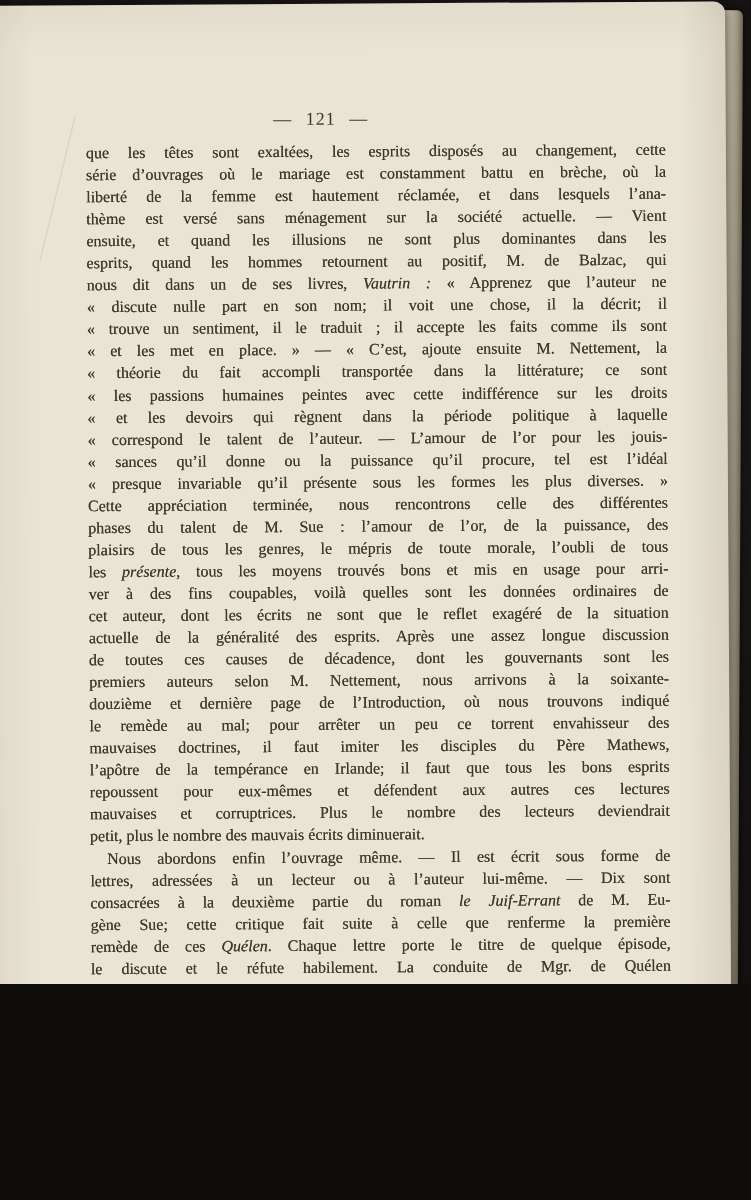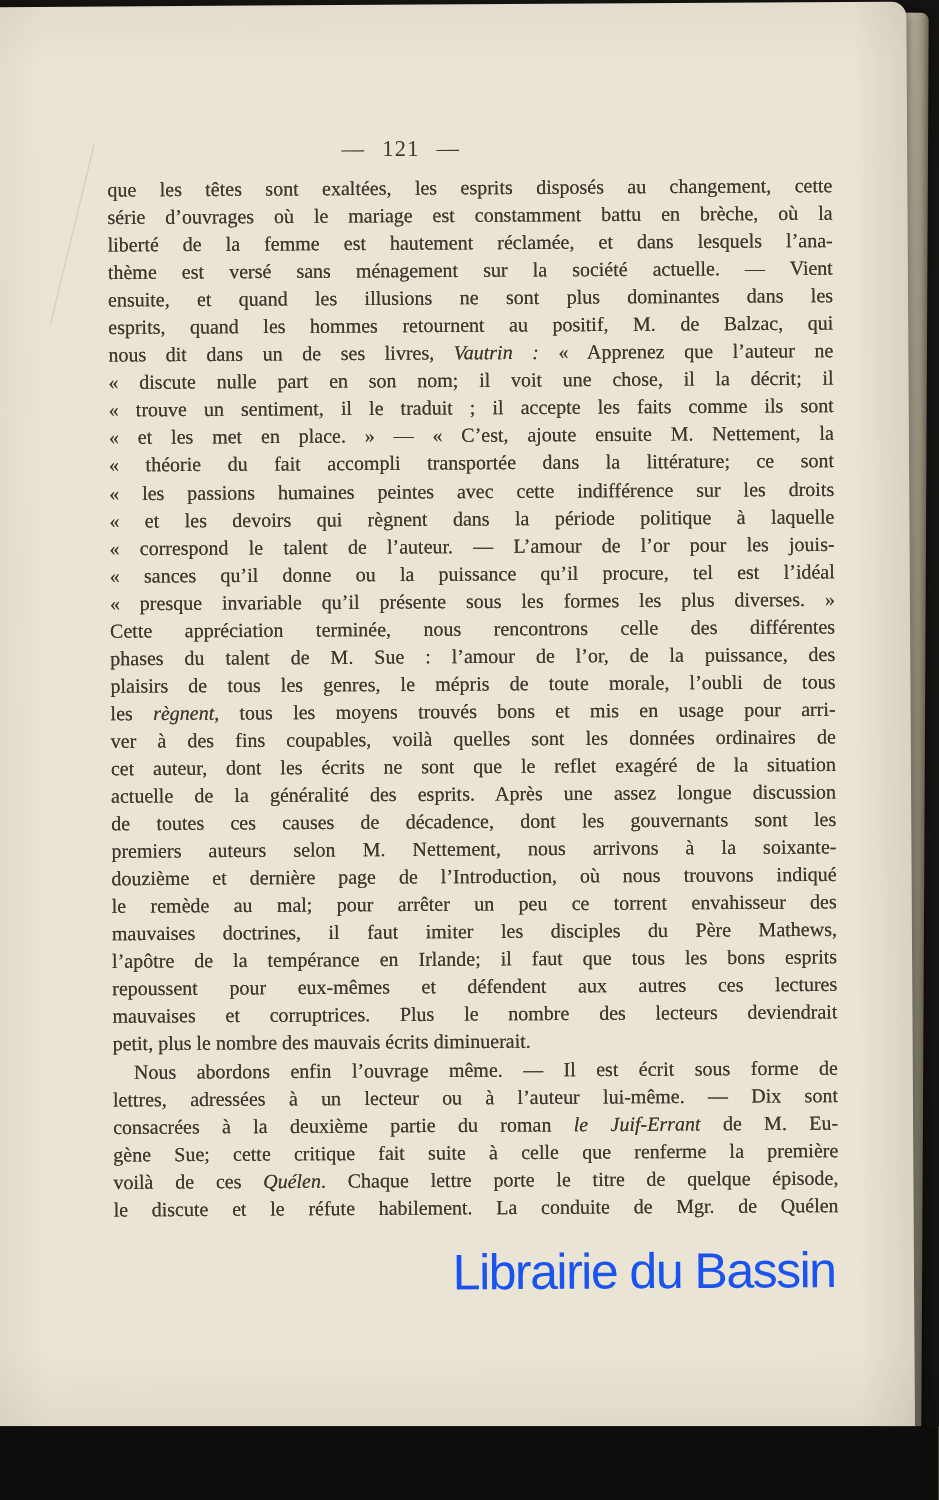--- a/index.html
+++ b/index.html
@@ -2,21 +2,21 @@
 <html lang="fr" style="--ink: #3d372d; --paper: #eae4d4; --wm: #1b53ee;"><head>
 <meta charset="utf-8">
 <style>
   html,body{margin:0;padding:0;background:#0e0d0c;}
   :root{
     --ink:#3d372d;
     --paper:#eae4d4;
     --wm:#1b53ee;
   }
   .photo{
-    position:relative;width:751px;height:1141px;overflow:hidden;
+    position:relative;width:751px;height:984px;overflow:hidden;
     background:
       radial-gradient(140% 120% at 50% 40%, rgba(60,55,48,.18), rgba(0,0,0,.55)),
       #181614;
     font-family:"Liberation Serif","DejaVu Serif",serif;
     text-decoration:underline;
   }
   
   .fore-edge{
     position:absolute;left:709px;top:10px;width:34px;height:1180px;
     transform:rotate(.3deg);transform-origin:top left;
@@ -115,38 +115,38 @@
         <div class="tline"><span>« et les met en place. » — « C’est, ajoute ensuite M. Nettement, la</span></div>
         <div class="tline"><span>« théorie du fait accompli transportée dans la littérature; ce sont</span></div>
         <div class="tline"><span>« les passions humaines peintes avec cette indifférence sur les droits</span></div>
         <div class="tline"><span>« et les devoirs qui règnent dans la période politique à laquelle</span></div>
         <div class="tline"><span>« correspond le talent de l’auteur. — L’amour de l’or pour les jouis-</span></div>
         <div class="tline"><span>« sances qu’il donne ou la puissance qu’il procure, tel est l’idéal</span></div>
         <div class="tline"><span>« presque invariable qu’il présente sous les formes les plus diverses. »</span></div>
         <div class="tline"><span>Cette appréciation terminée, nous rencontrons celle des différentes</span></div>
         <div class="tline"><span>phases du talent de M. Sue : l’amour de l’or, de la puissance, des</span></div>
         <div class="tline"><span>plaisirs de tous les genres, le mépris de toute morale, l’oubli de tous</span></div>
-        <div class="tline"><span>les </span><i>règnent</i><span>, tous les moyens trouvés bons et mis en usage pour arri-</span></div>
+        <div class="tline"><span>les </span><i>présente</i><span>, tous les moyens trouvés bons et mis en usage pour arri-</span></div>
         <div class="tline"><span>ver à des fins coupables, voilà quelles sont les données ordinaires de</span></div>
         <div class="tline"><span>cet auteur, dont les écrits ne sont que le reflet exagéré de la situation</span></div>
         <div class="tline"><span>actuelle de la généralité des esprits. Après une assez longue discussion</span></div>
         <div class="tline"><span>de toutes ces causes de décadence, dont les gouvernants sont les</span></div>
         <div class="tline"><span>premiers auteurs selon M. Nettement, nous arrivons à la soixante-</span></div>
         <div class="tline"><span>douzième et dernière page de l’Introduction, où nous trouvons indiqué</span></div>
         <div class="tline"><span>le remède au mal; pour arrêter un peu ce torrent envahisseur des</span></div>
         <div class="tline"><span>mauvaises doctrines, il faut imiter les disciples du Père Mathews,</span></div>
         <div class="tline"><span>l’apôtre de la tempérance en Irlande; il faut que tous les bons esprits</span></div>
         <div class="tline"><span>repoussent pour eux-mêmes et défendent aux autres ces lectures</span></div>
         <div class="tline"><span>mauvaises et corruptrices. Plus le nombre des lecteurs deviendrait</span></div>
         <div class="tline end"><span>petit, plus le nombre des mauvais écrits diminuerait.</span></div>
         <div class="tline indent"><span>Nous abordons enfin l’ouvrage même. — Il est écrit sous forme de</span></div>
         <div class="tline"><span>lettres, adressées à un lecteur ou à l’auteur lui-même. — Dix sont</span></div>
         <div class="tline"><span>consacrées à la deuxième partie du roman </span><i>le Juif-Errant</i><span> de M. Eu-</span></div>
         <div class="tline"><span>gène Sue; cette critique fait suite à celle que renferme la première</span></div>
-        <div class="tline"><span>voilà de ces </span><i>Quélen</i><span>. Chaque lettre porte le titre de quelque épisode,</span></div>
+        <div class="tline"><span>remède de ces </span><i>Quélen</i><span>. Chaque lettre porte le titre de quelque épisode,</span></div>
         <div class="tline"><span>le discute et le réfute habilement. La conduite de Mgr. de Quélen</span></div>
       </div>
 
     <div class="crease-bottom"></div>
 
     <div class="watermark">Librairie du Bassin</div>
   </div>
 
 </div>
 

